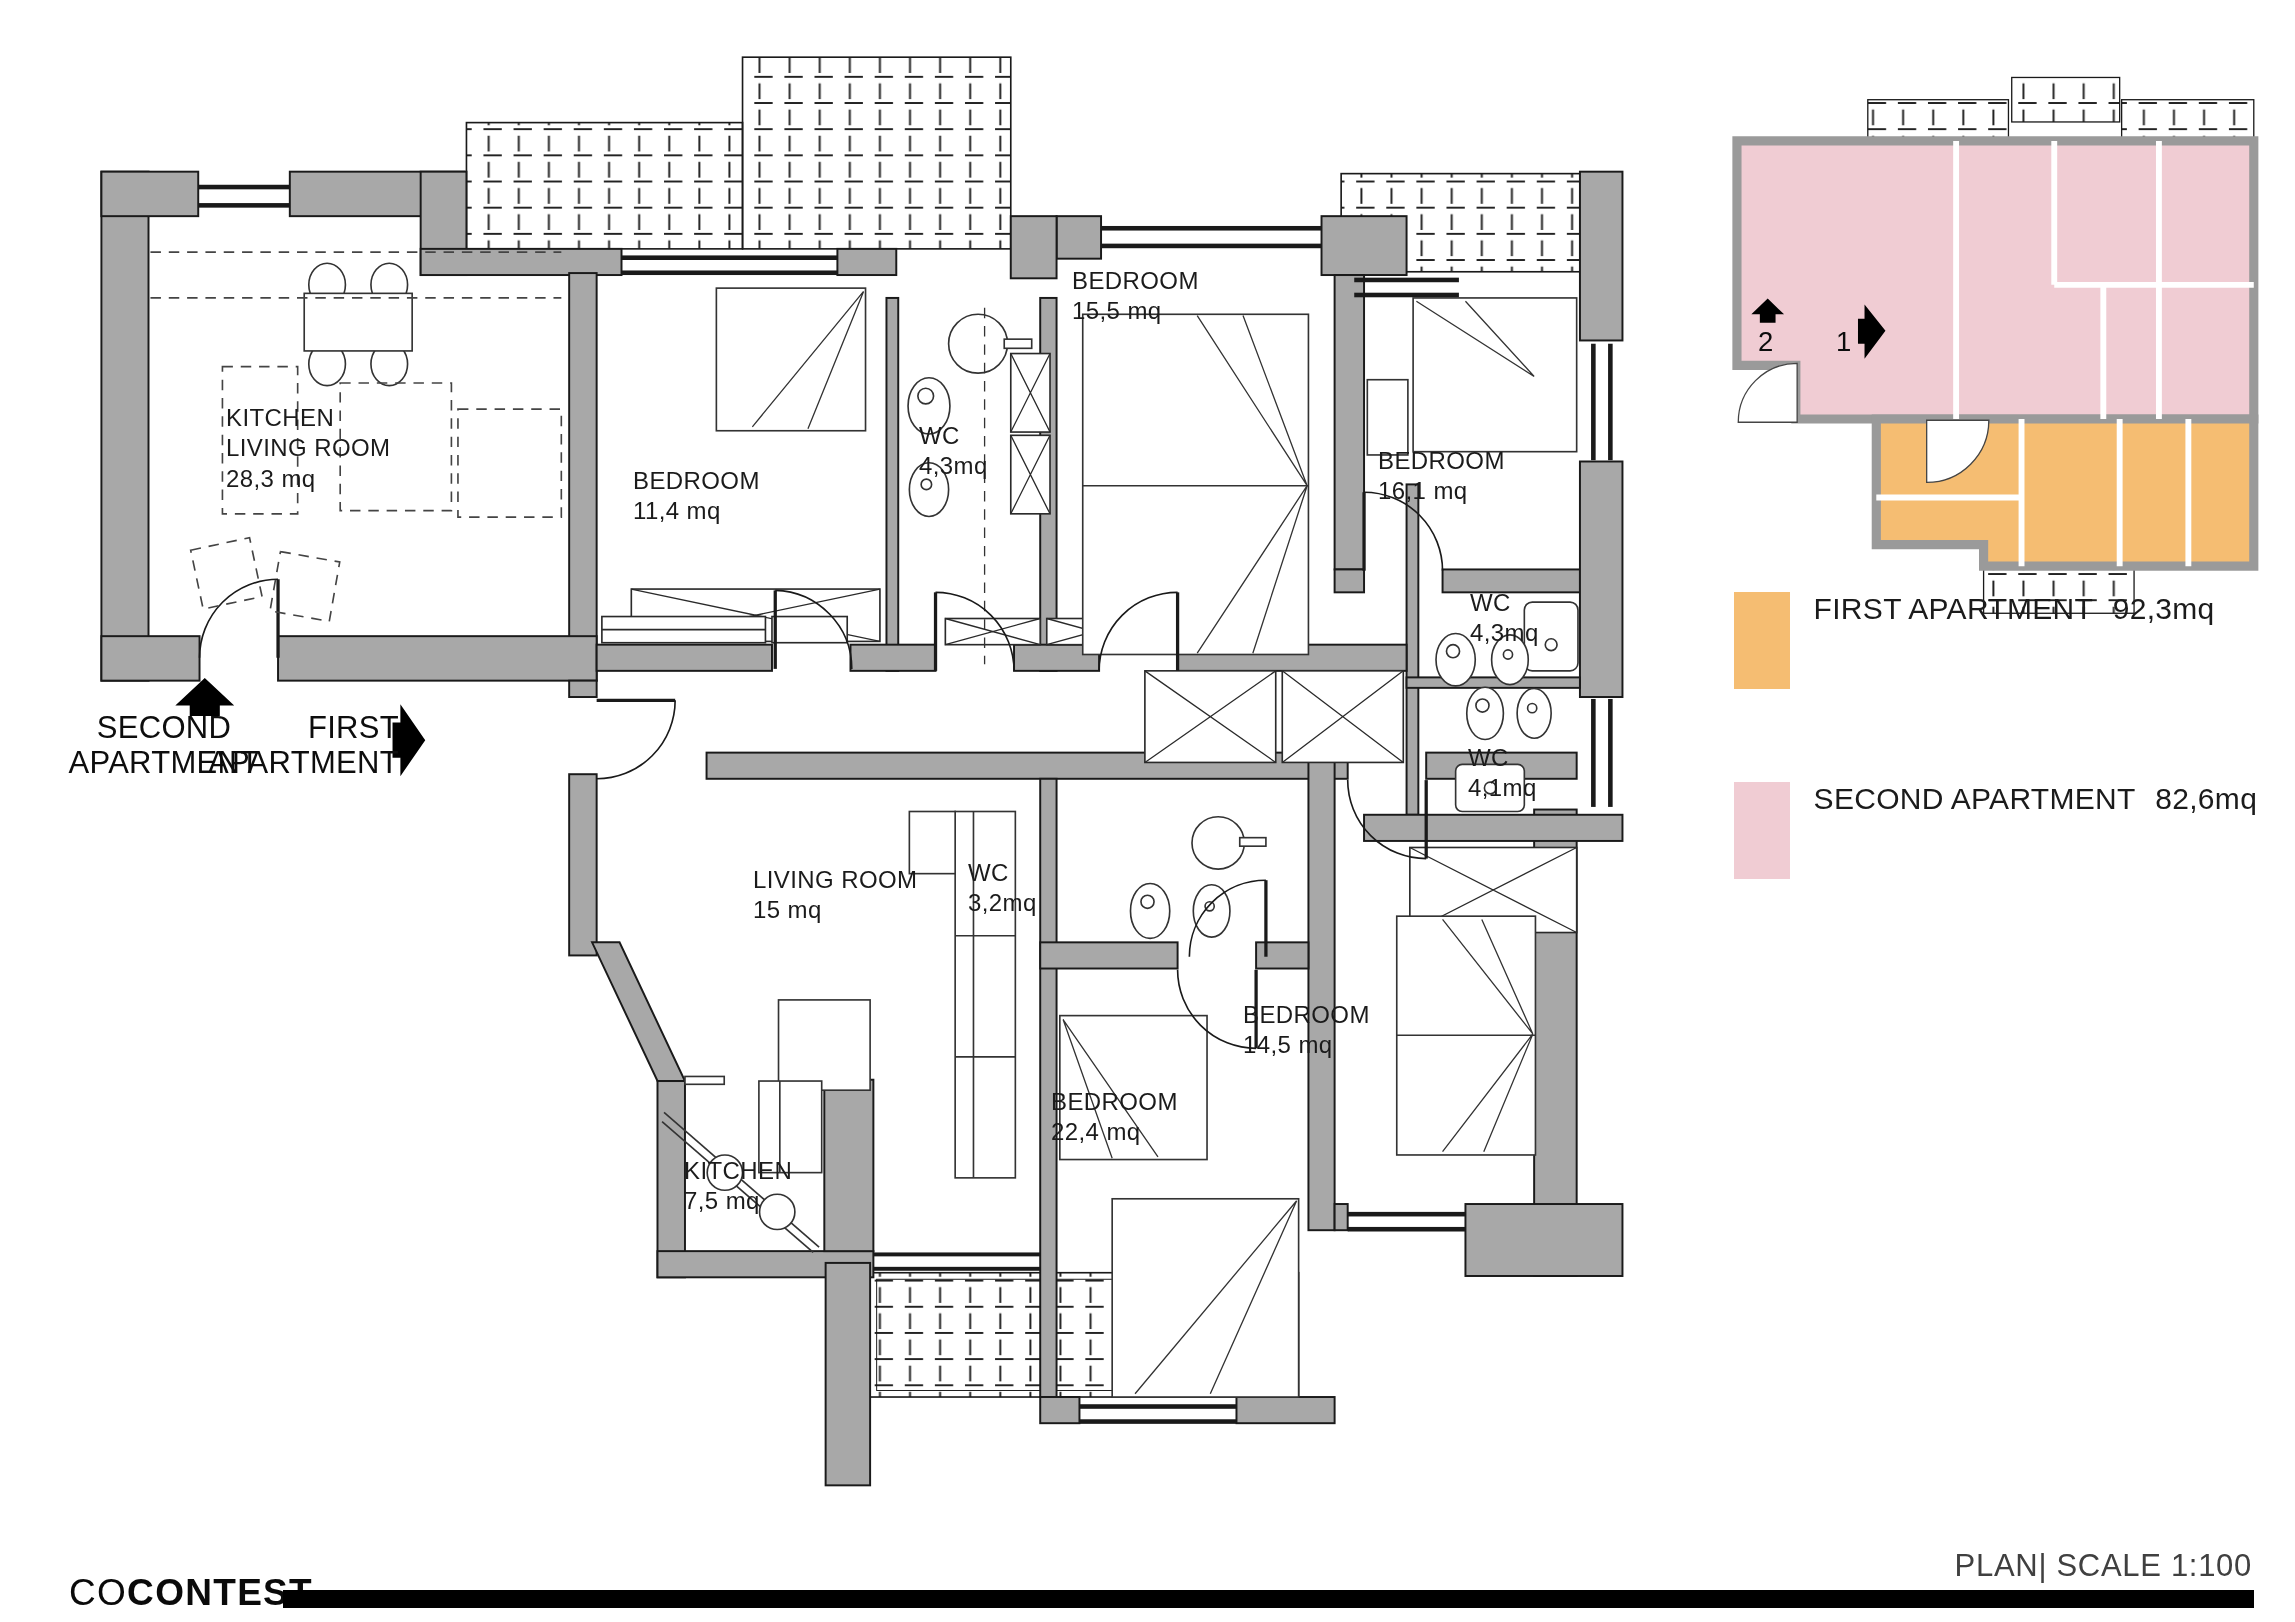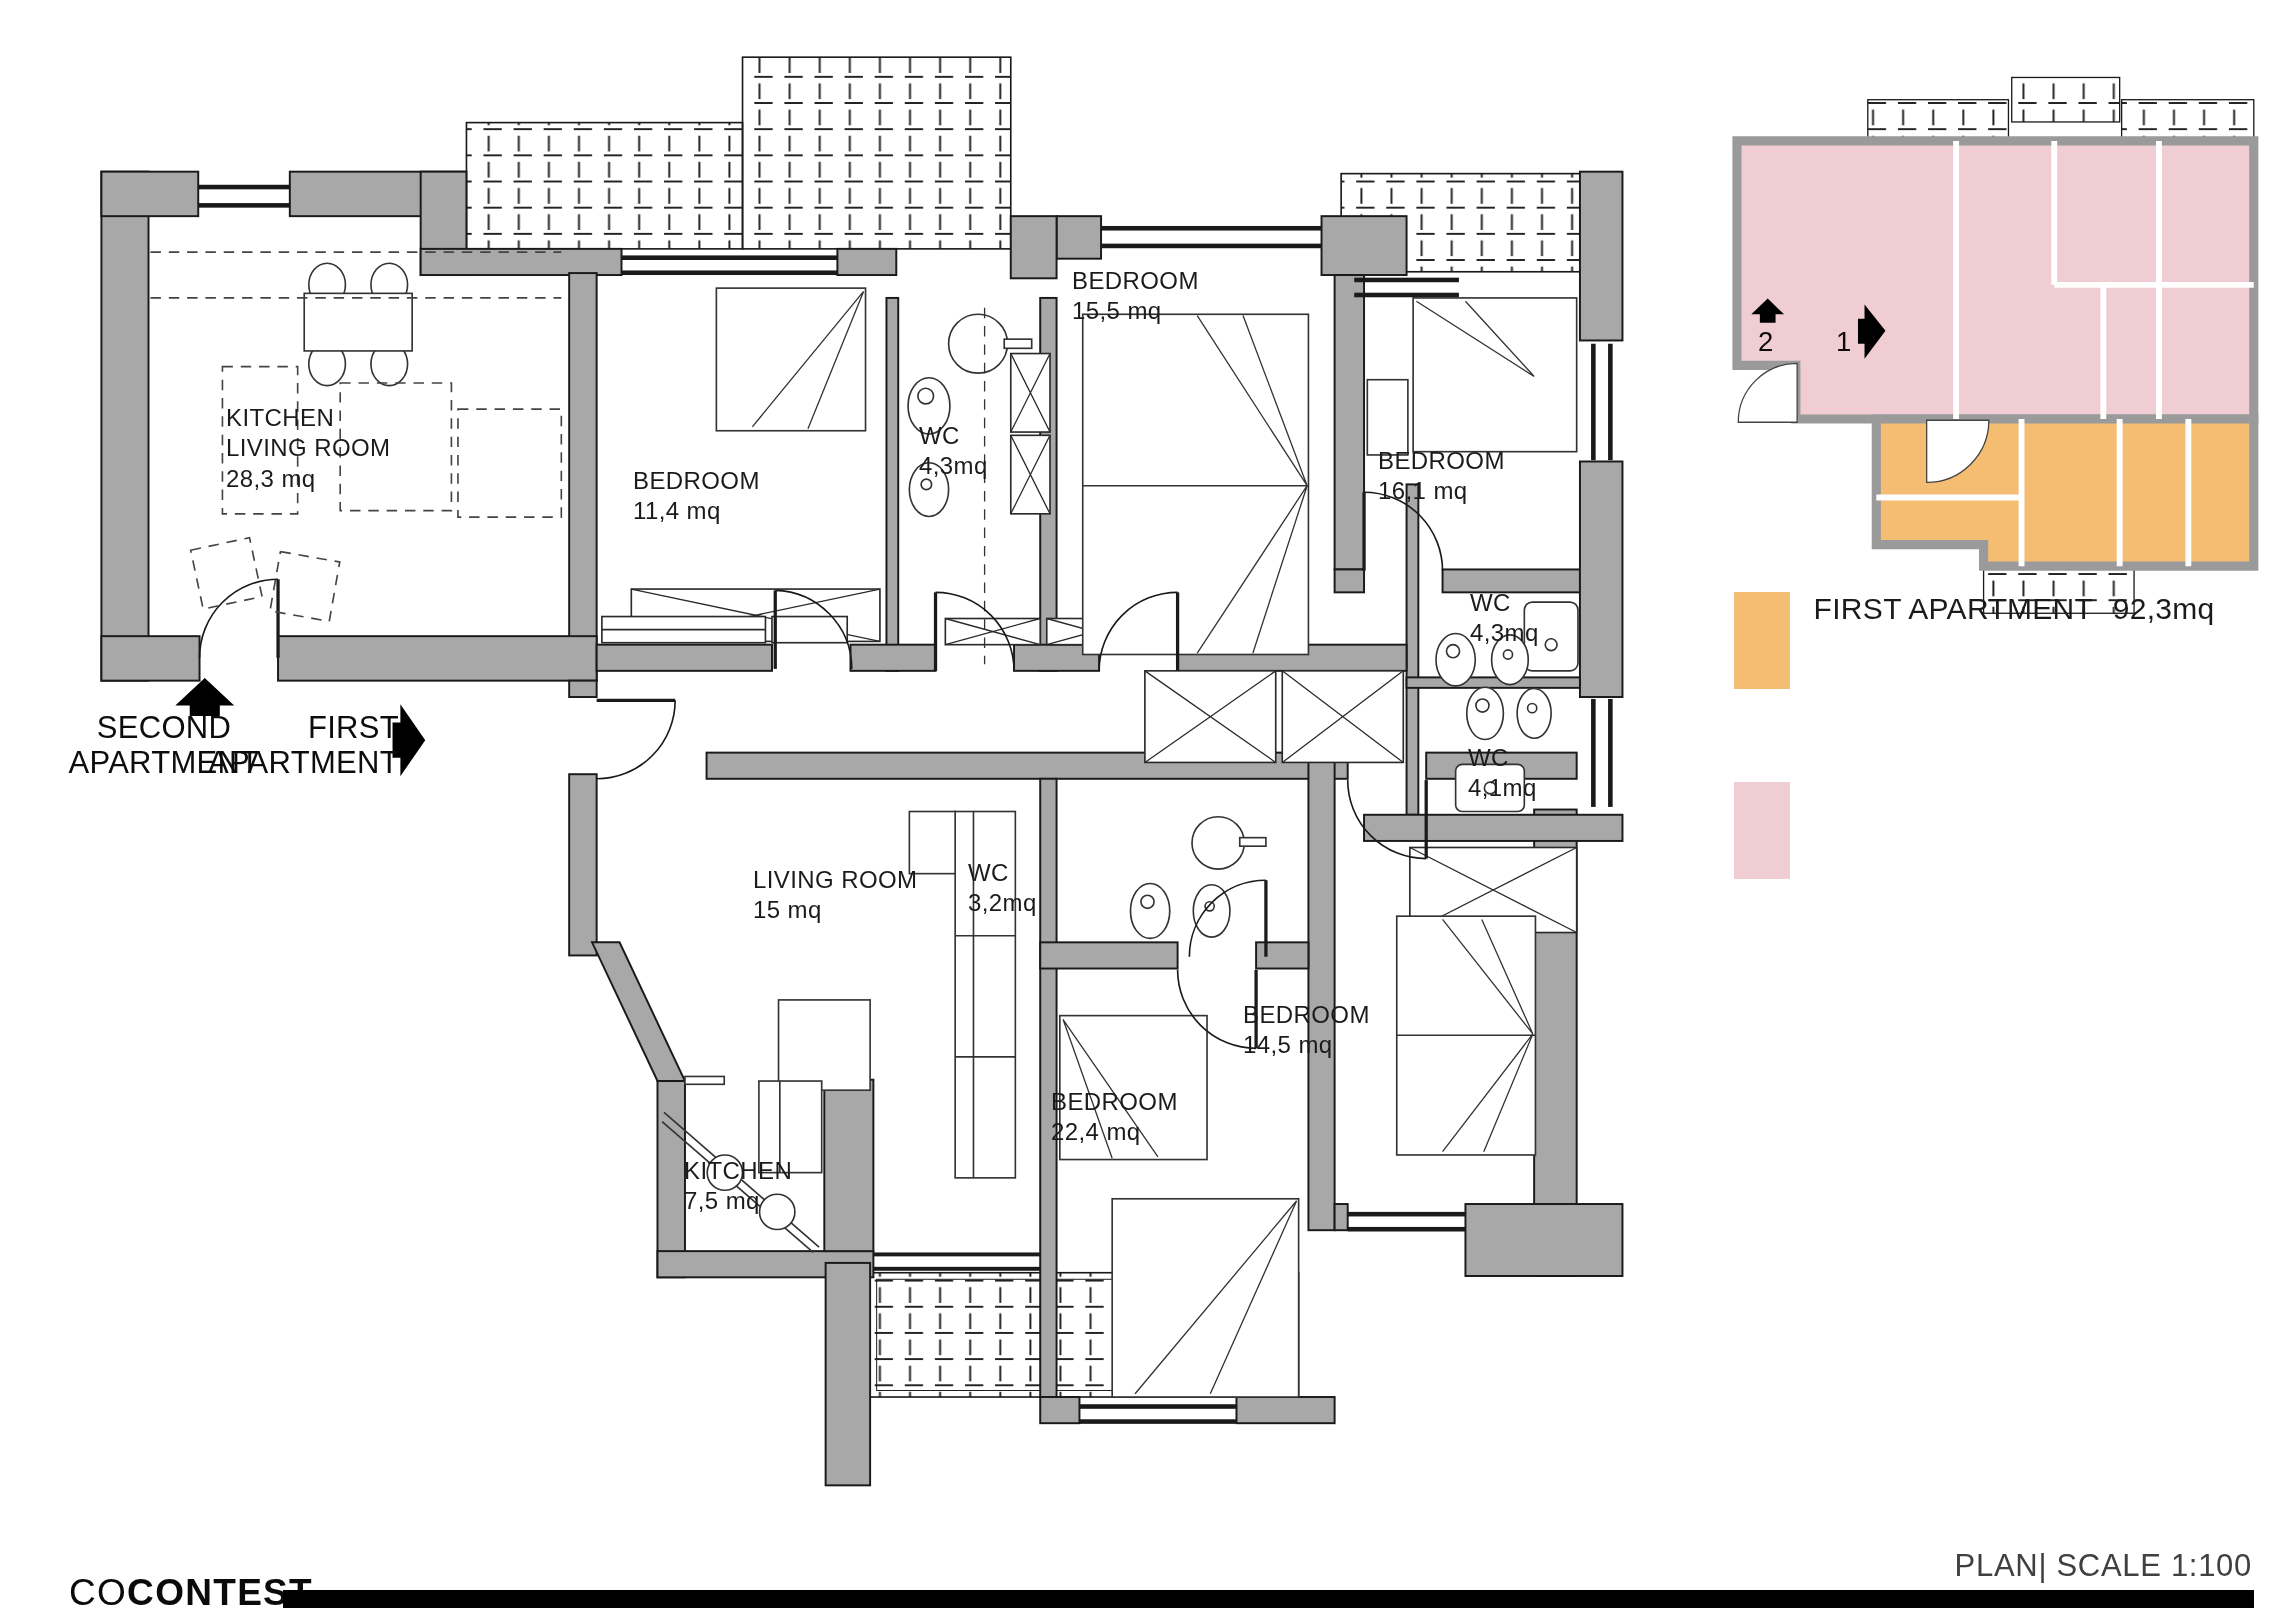--- a/index.html
+++ b/index.html
@@ -332,20 +332,23 @@
 <div class="keyplan-num" style="left:1836px;top:326px">1</div>
 
 <div class="legend-row" style="left:1734px;top:592px">
   <div class="legend-swatch" style="background:#f5bd72"></div>
   <div class="legend-text">
     <span>FIRST APARTMENT</span><span class="legend-area">92,3mq</span>
   </div>
 </div>
 <div class="legend-row" style="left:1734px;top:782px">
   <div class="legend-swatch" style="background:#f0ccd3"></div>
+  <div class="legend-text">
+    <span>SECOND APARTMENT</span><span class="legend-area">82,6mq</span>
+  </div>
 </div>
 
 <div id="footer-brand"><span>CO</span><span class="bold">CONTEST</span></div>
 <div id="footer-bar"></div>
 <div id="plan-scale">PLAN| SCALE 1:100</div>
 
 </div>
 
 
 </body></html>

